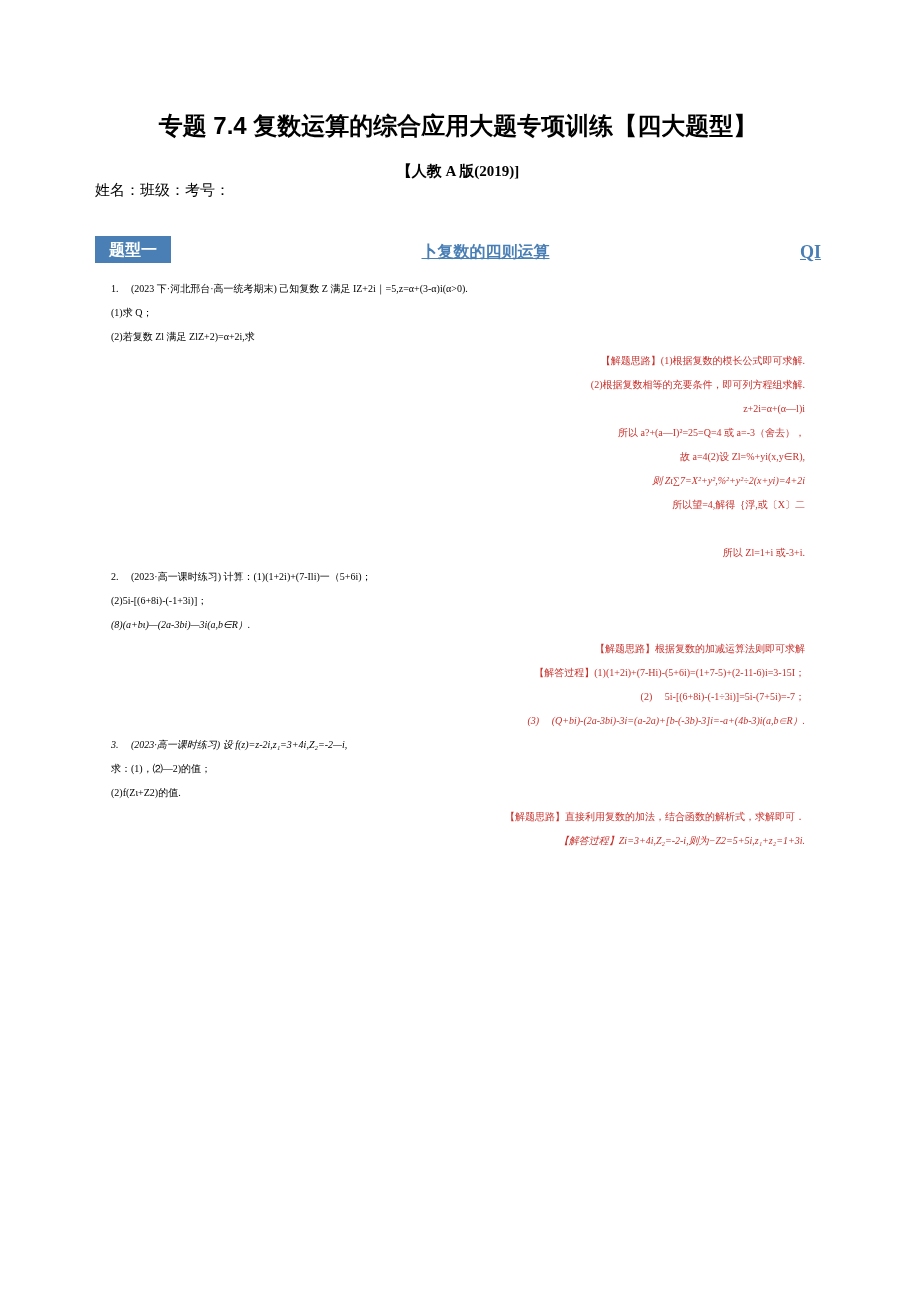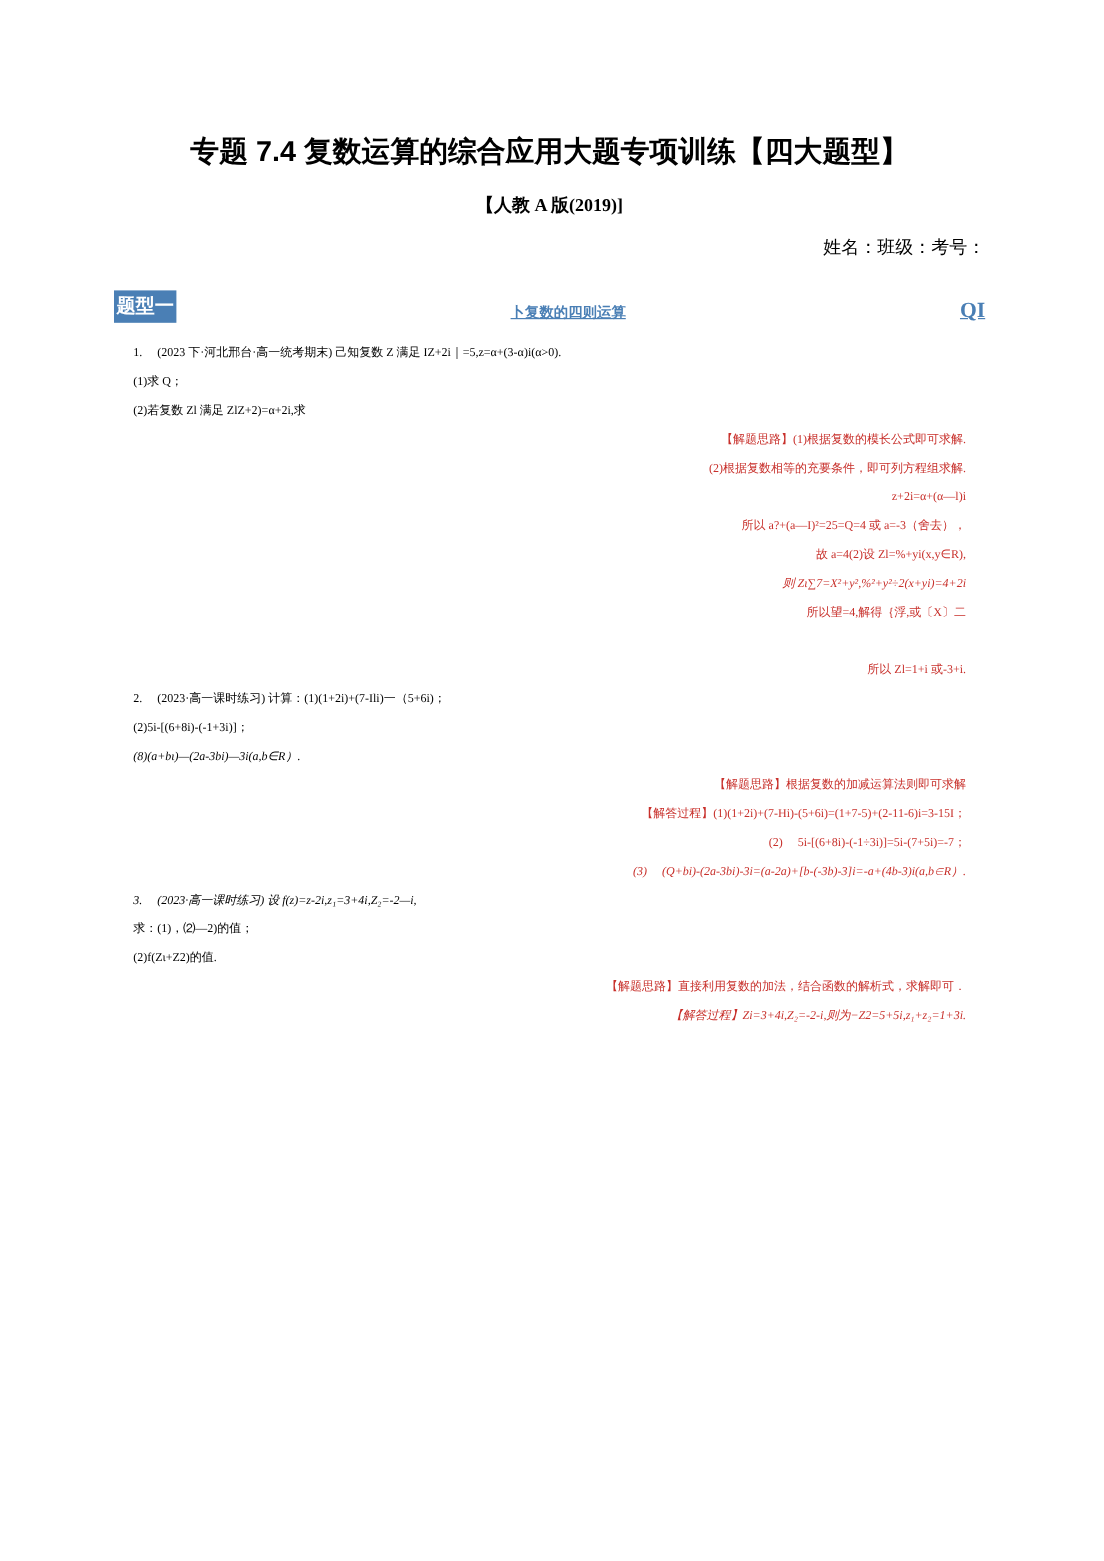--- a/index.html
+++ b/index.html
@@ -21,47 +21,46 @@
     font-weight: bold;
     font-size: 24px;
     text-align: center;
     margin-bottom: 20px;
   }
   .subtitle {
     font-family: "SimSun", serif;
     font-weight: bold;
     font-size: 15px;
     text-align: center;
-    margin-bottom: 16px;
   }
   .meta {
     font-family: "SimSun", serif;
     font-size: 15px;
-    text-align: right;
-    margin-bottom: 26px;
+    text-align: left;
+    margin-bottom: 36px;
   }
   .section-row {
     display: flex;
     align-items: flex-end;
     justify-content: space-between;
     margin: 8px 0 18px 0;
   }
   .section-badge {
     background: #4a7fb5;
     color: #ffffff;
     font-family: "Microsoft YaHei", sans-serif;
     font-weight: bold;
     font-size: 16px;
-    padding: 4px 2px;
+    padding: 4px 14px;
     line-height: 1.2;
   }
   .section-heading {
     font-family: "Microsoft YaHei", sans-serif;
     font-weight: bold;
-    font-size: 12px;
+    font-size: 16px;
     color: #4a7fb5;
     text-decoration: underline;
     flex: 1;
     text-align: center;
     margin: 0 6px;
   }
   .section-qi {
     font-family: "Times New Roman", serif;
     font-weight: bold;
     font-size: 18px;

